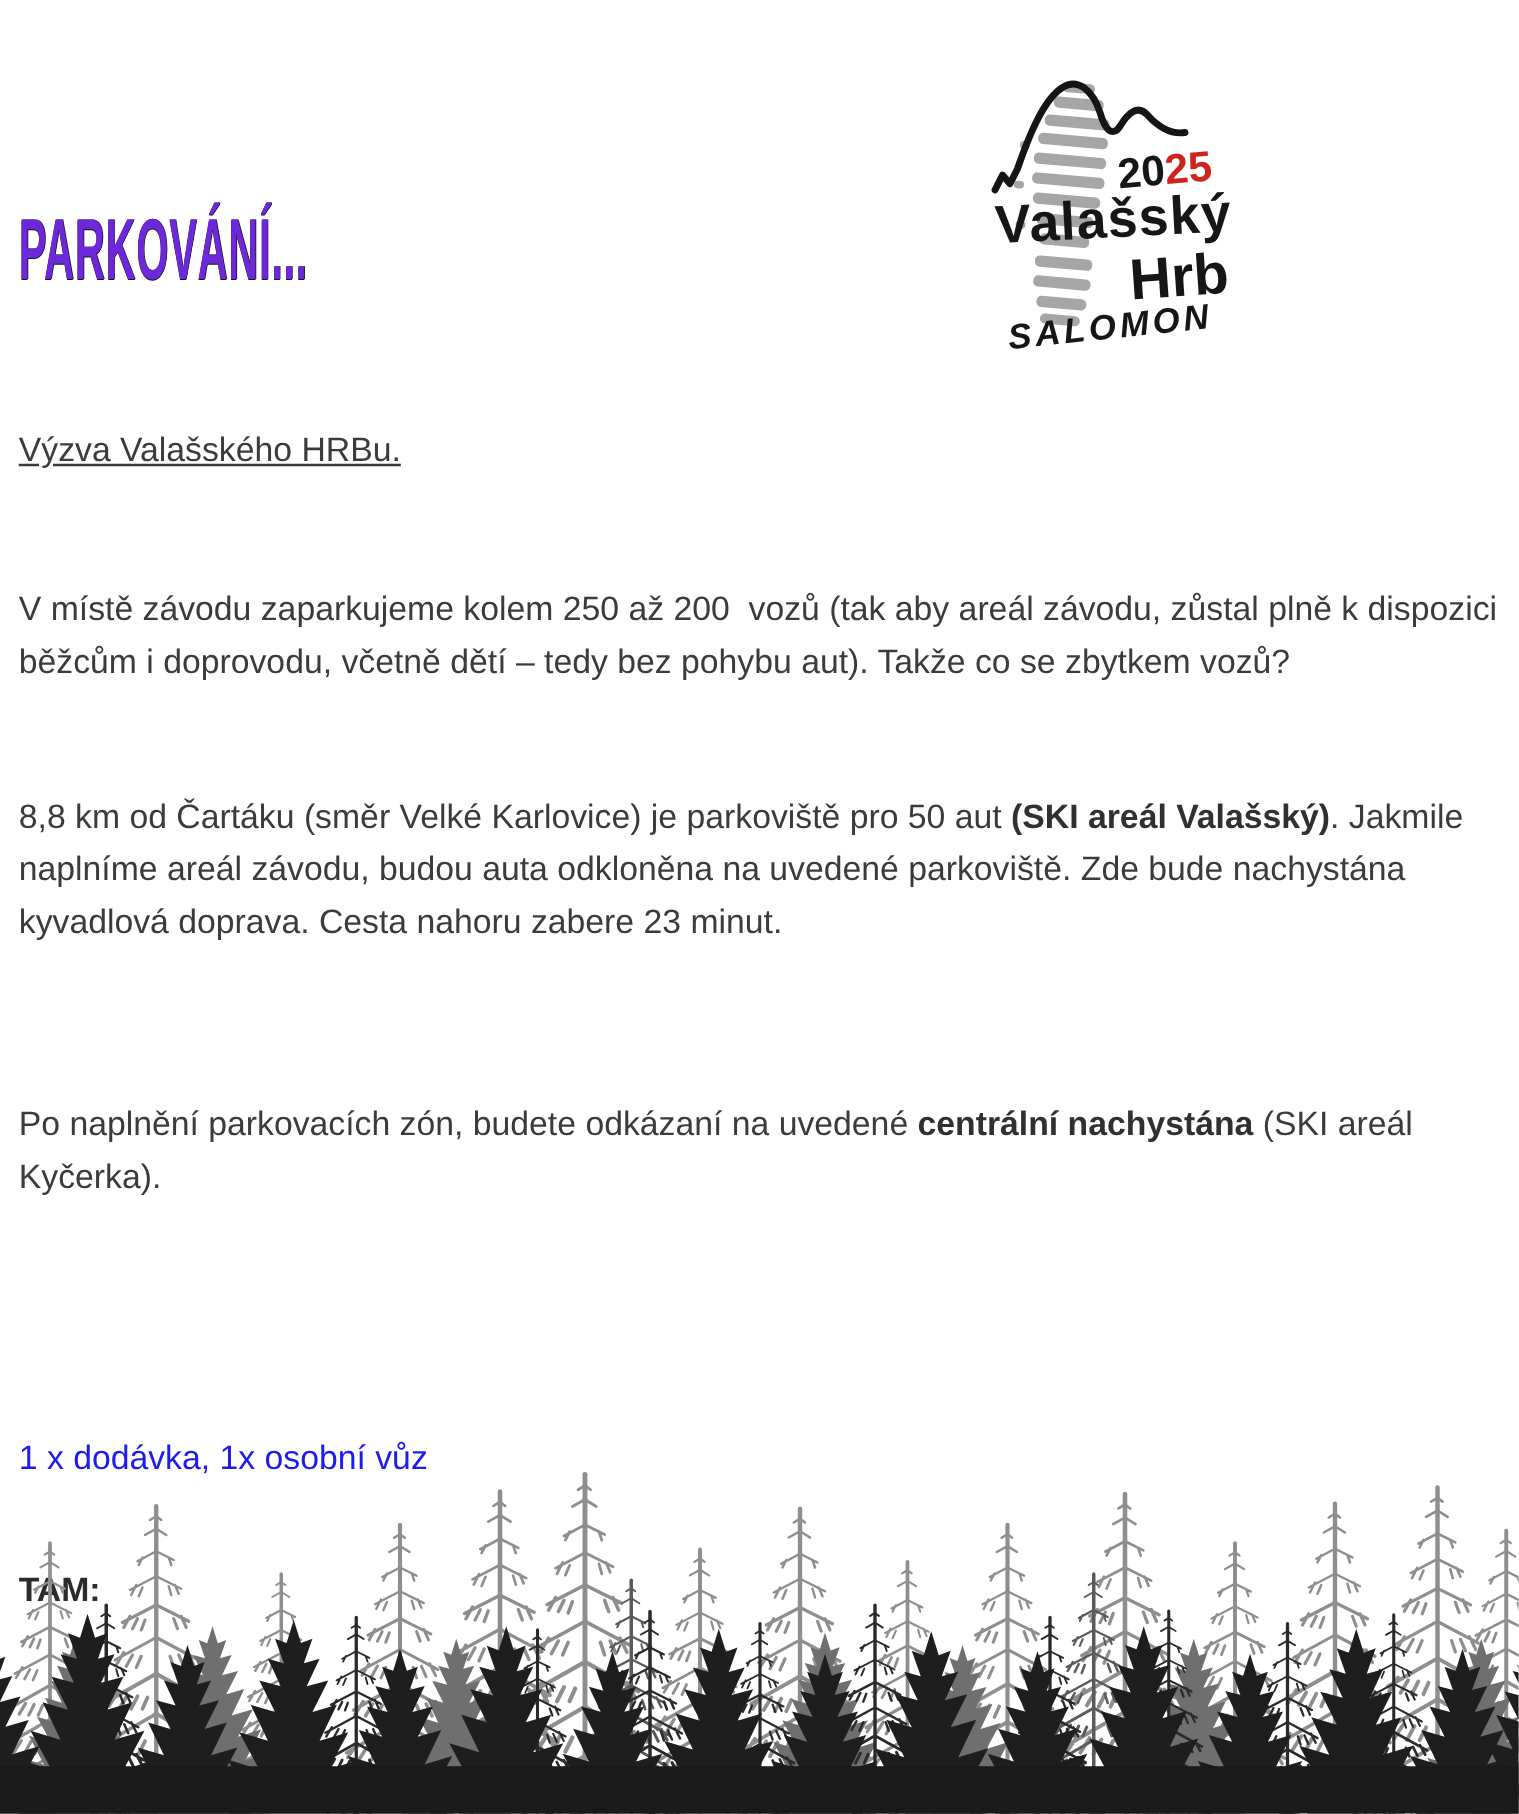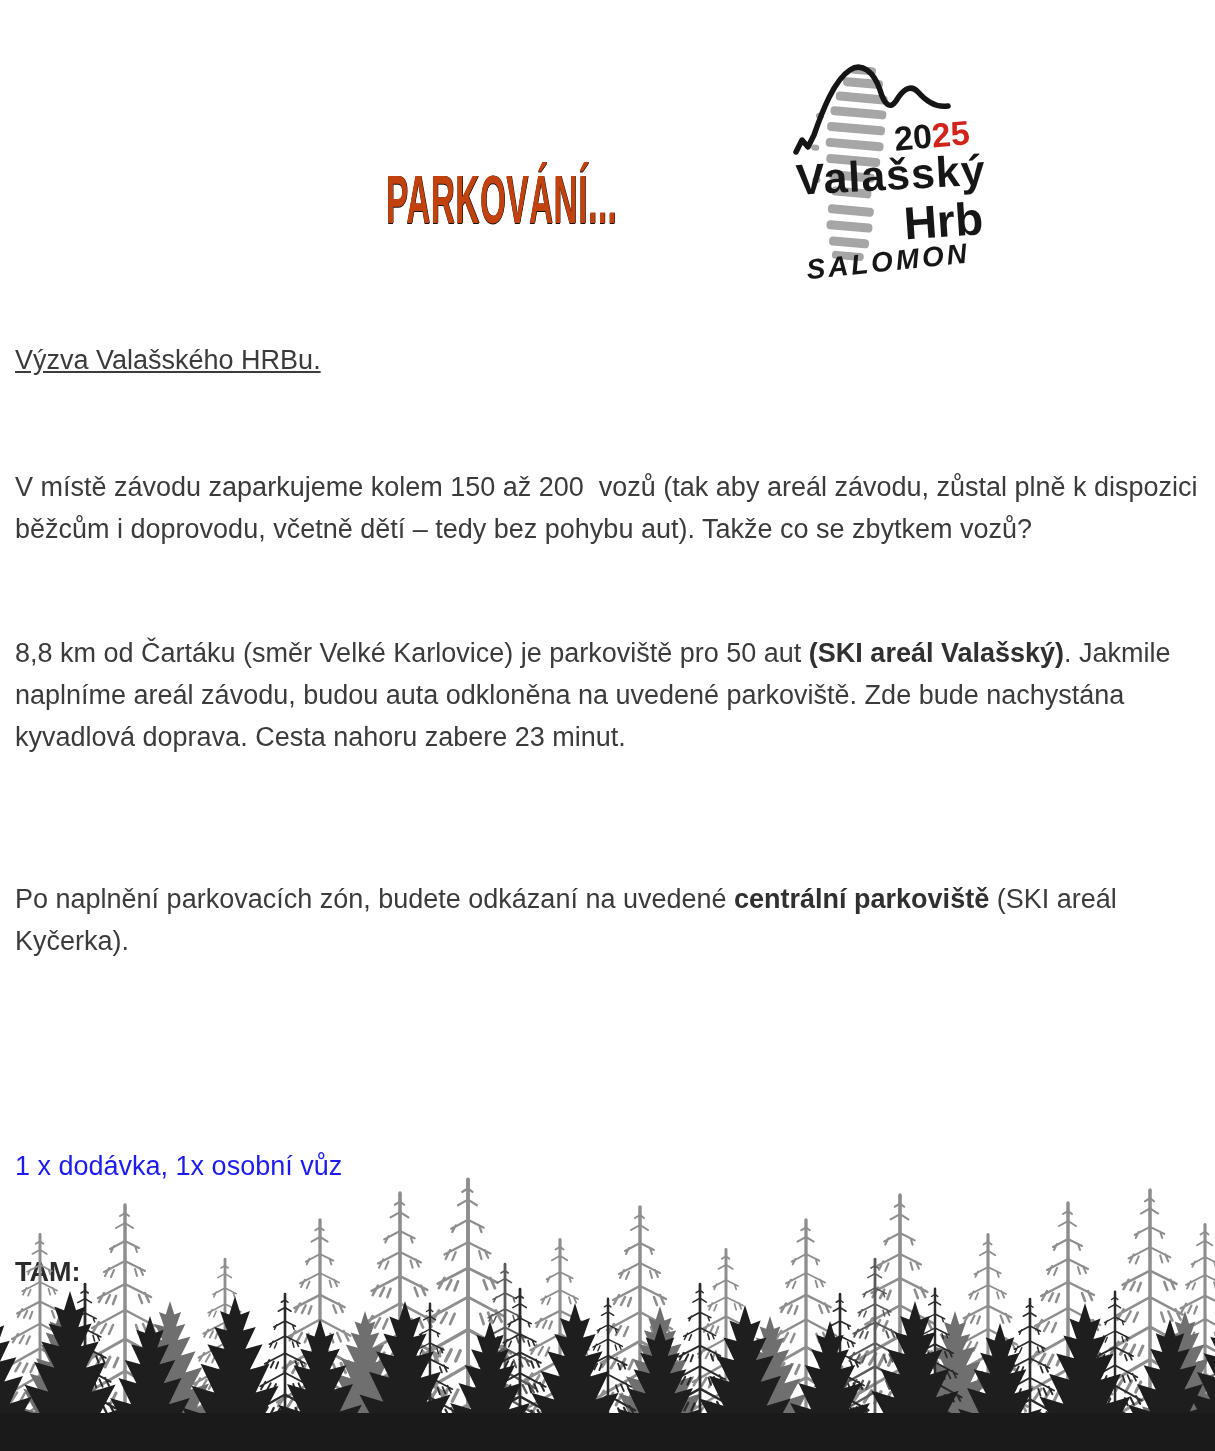--- a/index.html
+++ b/index.html
@@ -1,19 +1,19 @@
 <!DOCTYPE html>
 <html><head>
 <meta charset="utf-8">
 <style>
   html,body{margin:0;padding:0;}
   .page{position:relative;width:1215px;height:1451px;background:#ffffff;overflow:hidden;
         font-family:"Liberation Sans",sans-serif;color:#3b3b3b;}
   .doc{position:absolute;left:15px;top:0;width:1186px;white-space:pre-wrap;}
-  .title{margin:136px 0 0 0;font-size:64px;line-height:.95;color:#c2410c;font-weight:900;text-align:center;}
+  .title{margin:136px 0 0 0;font-size:64px;line-height:.95;color:#6d28d9;font-weight:900;}
   .title .t-main{display:inline-block;transform:scaleX(.52) scaleY(1.08);transform-origin:left bottom;
         letter-spacing:1px;text-shadow:1px 0 #121212,0 1px #121212;}
   .subtitle{margin:52px 0 0 0;font-size:27px;line-height:42px;text-decoration:underline;}
   .para{margin:0;font-size:27px;line-height:42px;}
   .p1{margin-top:31px;} .p2{margin-top:28px;} .p3{margin-top:66px;}
   .para b{font-weight:700;color:#303030;}
   .list{margin-top:62px;font-size:27px;line-height:35.5px;}
   .list .bold{font-weight:700;color:#2b2b2b;}
   .blue{color:#1c1cf0;}
   
@@ -28,25 +28,25 @@
 </head>
 <body>
 
 <div class="page">
 
   <div class="doc">
     <h1 class="title"><span class="t-main"><span>PARKOVÁNÍ</span><span>...</span></span></h1>
 
     <p class="subtitle">Výzva Valašského HRBu.</p>
 
-    <p class="para p1"><span>V místě závodu zaparkujeme kolem 150 až 200  vozů (tak aby areál závodu, zůstal plně k dispozici běžcům i doprovodu, včetně dětí – tedy bez pohybu aut). Takže co se zbytkem vozů?</span></p>
+    <p class="para p1"><span>V místě závodu zaparkujeme kolem 250 až 200  vozů (tak aby areál závodu, zůstal plně k dispozici běžcům i doprovodu, včetně dětí – tedy bez pohybu aut). Takže co se zbytkem vozů?</span></p>
 
     <p class="para p2"><span>8,8 km od Čartáku (směr Velké Karlovice) je parkoviště pro 50 aut </span><b>(SKI areál Valašský)</b><span>. Jakmile naplníme areál závodu, budou auta odkloněna na uvedené parkoviště. Zde bude nachystána kyvadlová doprava. Cesta nahoru zabere 23 minut.</span></p>
 
-    <p class="para p3"><span>Po naplnění parkovacích zón, budete odkázaní na uvedené </span><b>centrální parkoviště</b><span> (SKI areál Kyčerka).</span></p>
+    <p class="para p3"><span>Po naplnění parkovacích zón, budete odkázaní na uvedené </span><b>centrální nachystána</b><span> (SKI areál Kyčerka).</span></p>
 
     <div class="list">
       <div class="blue">1 x dodávka, 1x osobní vůz</div>
       <div class="bold">TAM:</div>
       
       
     </div>
 
     
 

